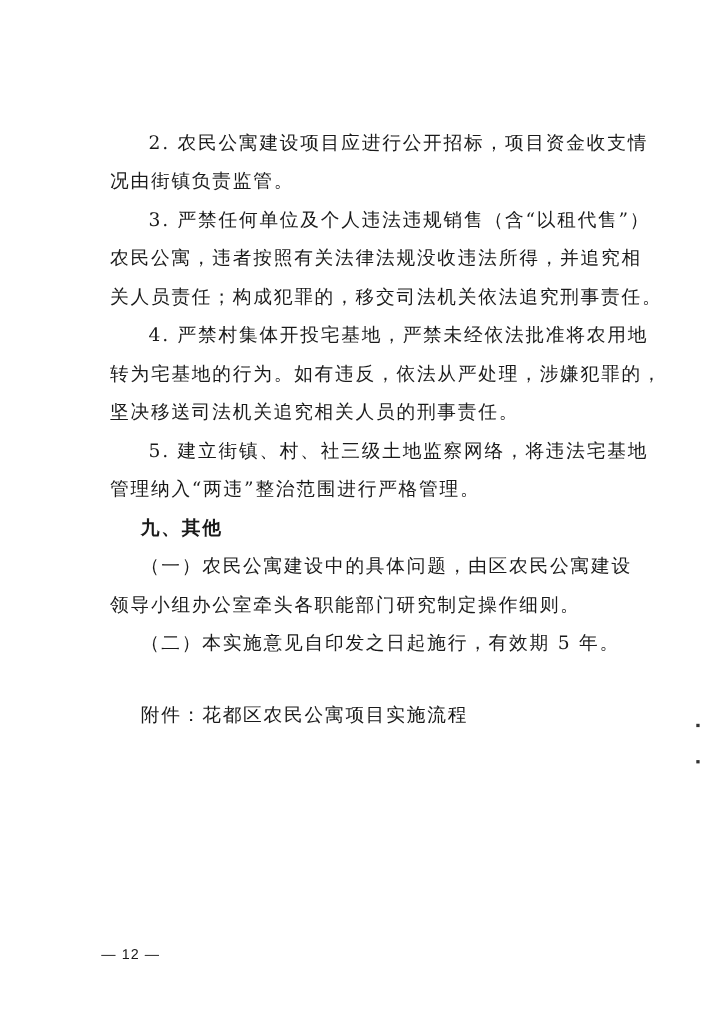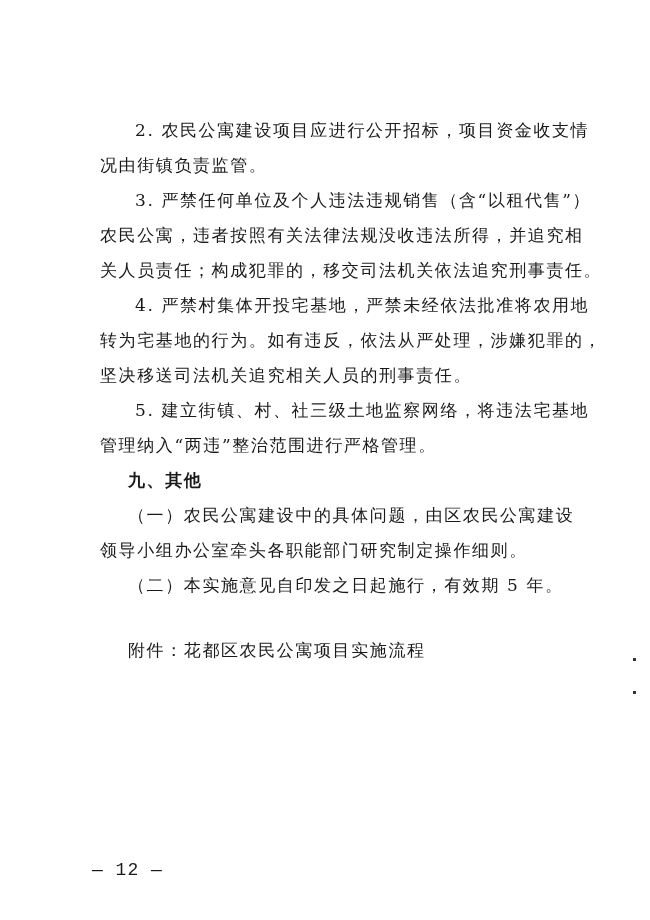--- a/index.html
+++ b/index.html
@@ -7,22 +7,22 @@
       width: 650px; height: 920px; background: #ffffff; position: relative; overflow: hidden;
       font-family: "DejaVu Serif", "Liberation Serif", serif; color: #1a1a1a;
     }
     .page { position: absolute; left: 0; top: 0; width: 632px; height: 920px; }
     .line {
       position: absolute; left: 0; width: 650px; font-size: 17px; line-height: 24px;
       white-space: nowrap; letter-spacing: 1.6px;
     }
     .heading { font-weight: bold; font-family: "DejaVu Sans", "Liberation Sans", sans-serif; }
     .footer {
-      position: absolute; left: 92px; top: 860px; font-size: 18px; letter-spacing: 1px;
-      font-family: Liberation Mono, monospace;
+      position: absolute; left: 92px; top: 860px; font-size: 13px; letter-spacing: 1px;
+      font-family: Liberation Sans, sans-serif;
     }
     .mark { position: absolute; width: 3px; height: 3px; background: #333; }
   </style>
 </head>
 <body>
 
 <div class="page">
   <div class="line" style="top:118px; left:135px;">2. 农民公寓建设项目应进行公开招标，项目资金收支情</div>
   <div class="line" style="top:153px; left:100px;">况由街镇负责监管。</div>
 

